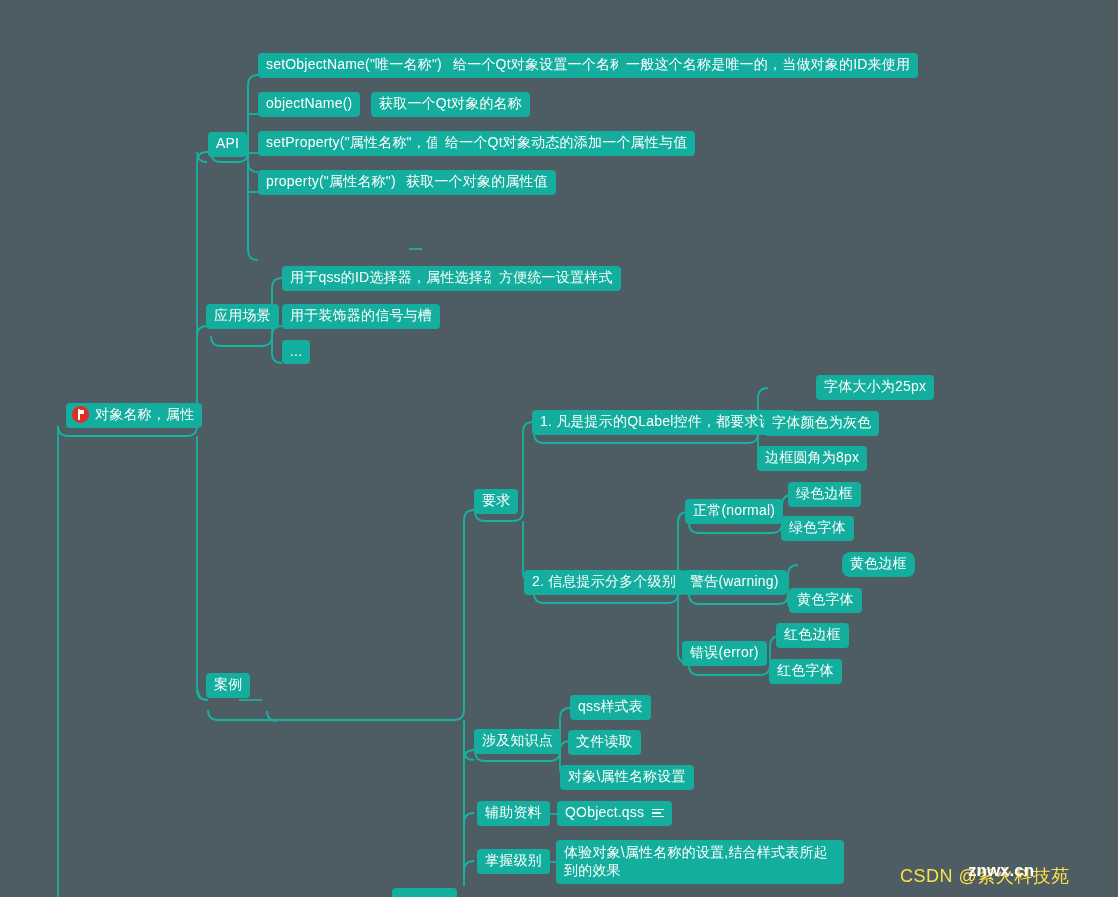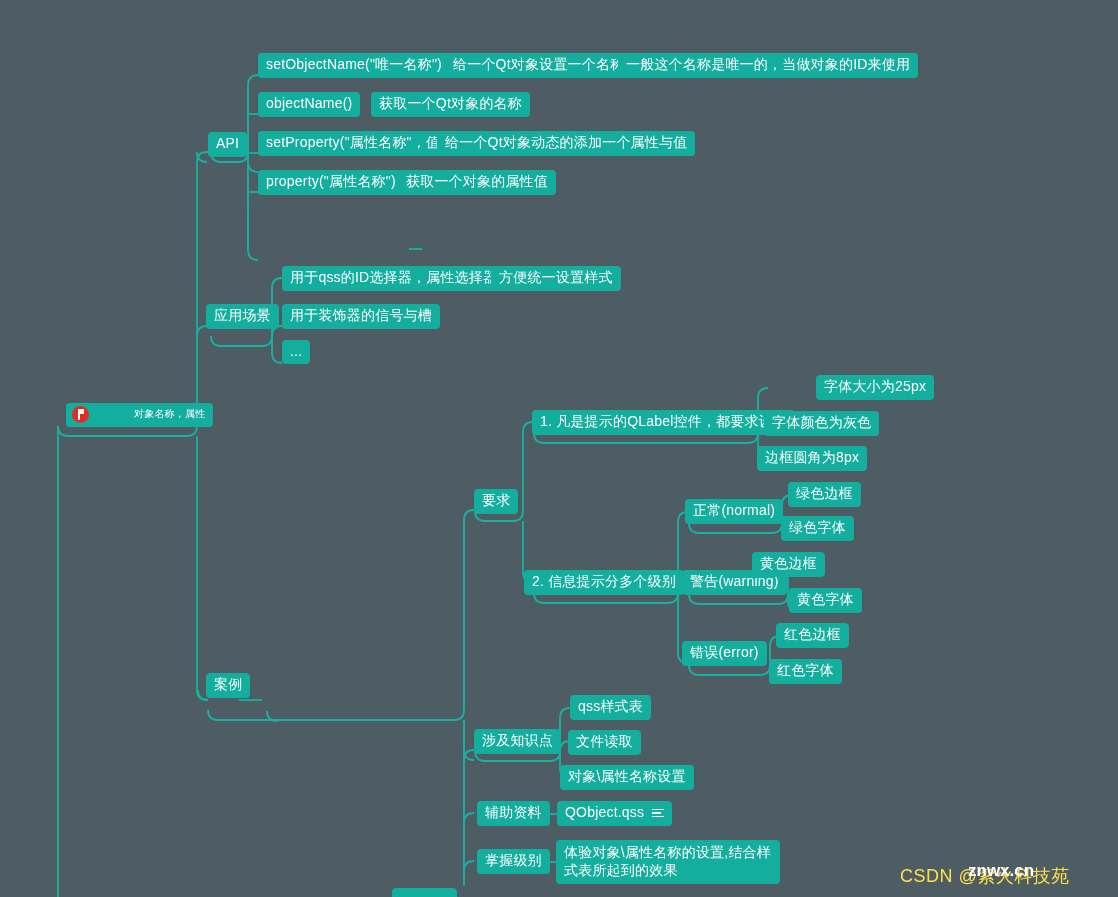--- a/index.html
+++ b/index.html
@@ -37,22 +37,21 @@
     padding: 3px 8px 4px 8px;
     letter-spacing: 0.2px;
   }
   .node.wrap {
     white-space: normal;
     align-items: flex-start;
     padding-top: 4px;
   }
   .node.root {
     padding-left: 6px;
-    font-size: 10px;
-    gap: 39px;
+    font-size: 14px;
   }
   .flag-icon {
     width: 17px;
     height: 17px;
     border-radius: 50%;
     background: #e02b28;
     margin-right: 6px;
     flex: 0 0 auto;
     position: relative;
   }
@@ -233,21 +232,21 @@
   <div class="node" style="left:764px; top:411px;">字体颜色为灰色</div>
   <div class="node" style="left:757px; top:446px;">边框圆角为8px</div>
 
   <div class="node" style="left:524px; top:570px;">2. 信息提示分多个级别</div>
 
   <div class="node" style="left:685px; top:499px;">正常(normal)</div>
   <div class="node" style="left:788px; top:482px;">绿色边框</div>
   <div class="node" style="left:781px; top:516px;">绿色字体</div>
 
   <div class="node" style="left:682px; top:570px;">警告(warning)</div>
-  <div class="node" style="left:752px; top:552px;">黄色边框</div>
+  <div class="node" style="left:842px; top:552px;border-radius:8px;">黄色边框</div>
   <div class="node" style="left:789px; top:588px;">黄色字体</div>
 
   <div class="node" style="left:682px; top:641px;">错误(error)</div>
   <div class="node" style="left:776px; top:623px;">红色边框</div>
   <div class="node" style="left:769px; top:659px;">红色字体</div>
 
   <div class="node" style="left:474px; top:729px;">涉及知识点</div>
   <div class="node" style="left:570px; top:695px;">qss样式表</div>
   <div class="node" style="left:568px; top:730px;">文件读取</div>
   <div class="node" style="left:560px; top:765px;">对象\属性名称设置</div>
@@ -256,20 +255,20 @@
   <div class="node" style="left:557px; top:801px;">
     <span>QObject.qss</span>
     <span class="note-icon">
         <i></i>
         <i></i>
         <i></i>
       </span>
   </div>
 
   <div class="node" style="left:477px; top:849px;">掌握级别</div>
-  <div class="node wrap" style="left:556px; top:840px; width:224px; height:44px;">体验对象\属性名称的设置,结合样式表所起到的效果</div>
+  <div class="node wrap" style="left:556px; top:840px; width:288px; height:44px;">体验对象\属性名称的设置,结合样式表所起到的效果</div>
 
   <div class="node" style="left:392px; top:888px; width:65px; height:20px;"></div>
 
   <div class="watermark" style="left:900px; top:864px;">CSDN @紫火科技苑</div>
   <div class="watermark-overlay" style="left:968px; top:861px;">znwx.cn</div>
 
 </div>
 
 </body></html>

